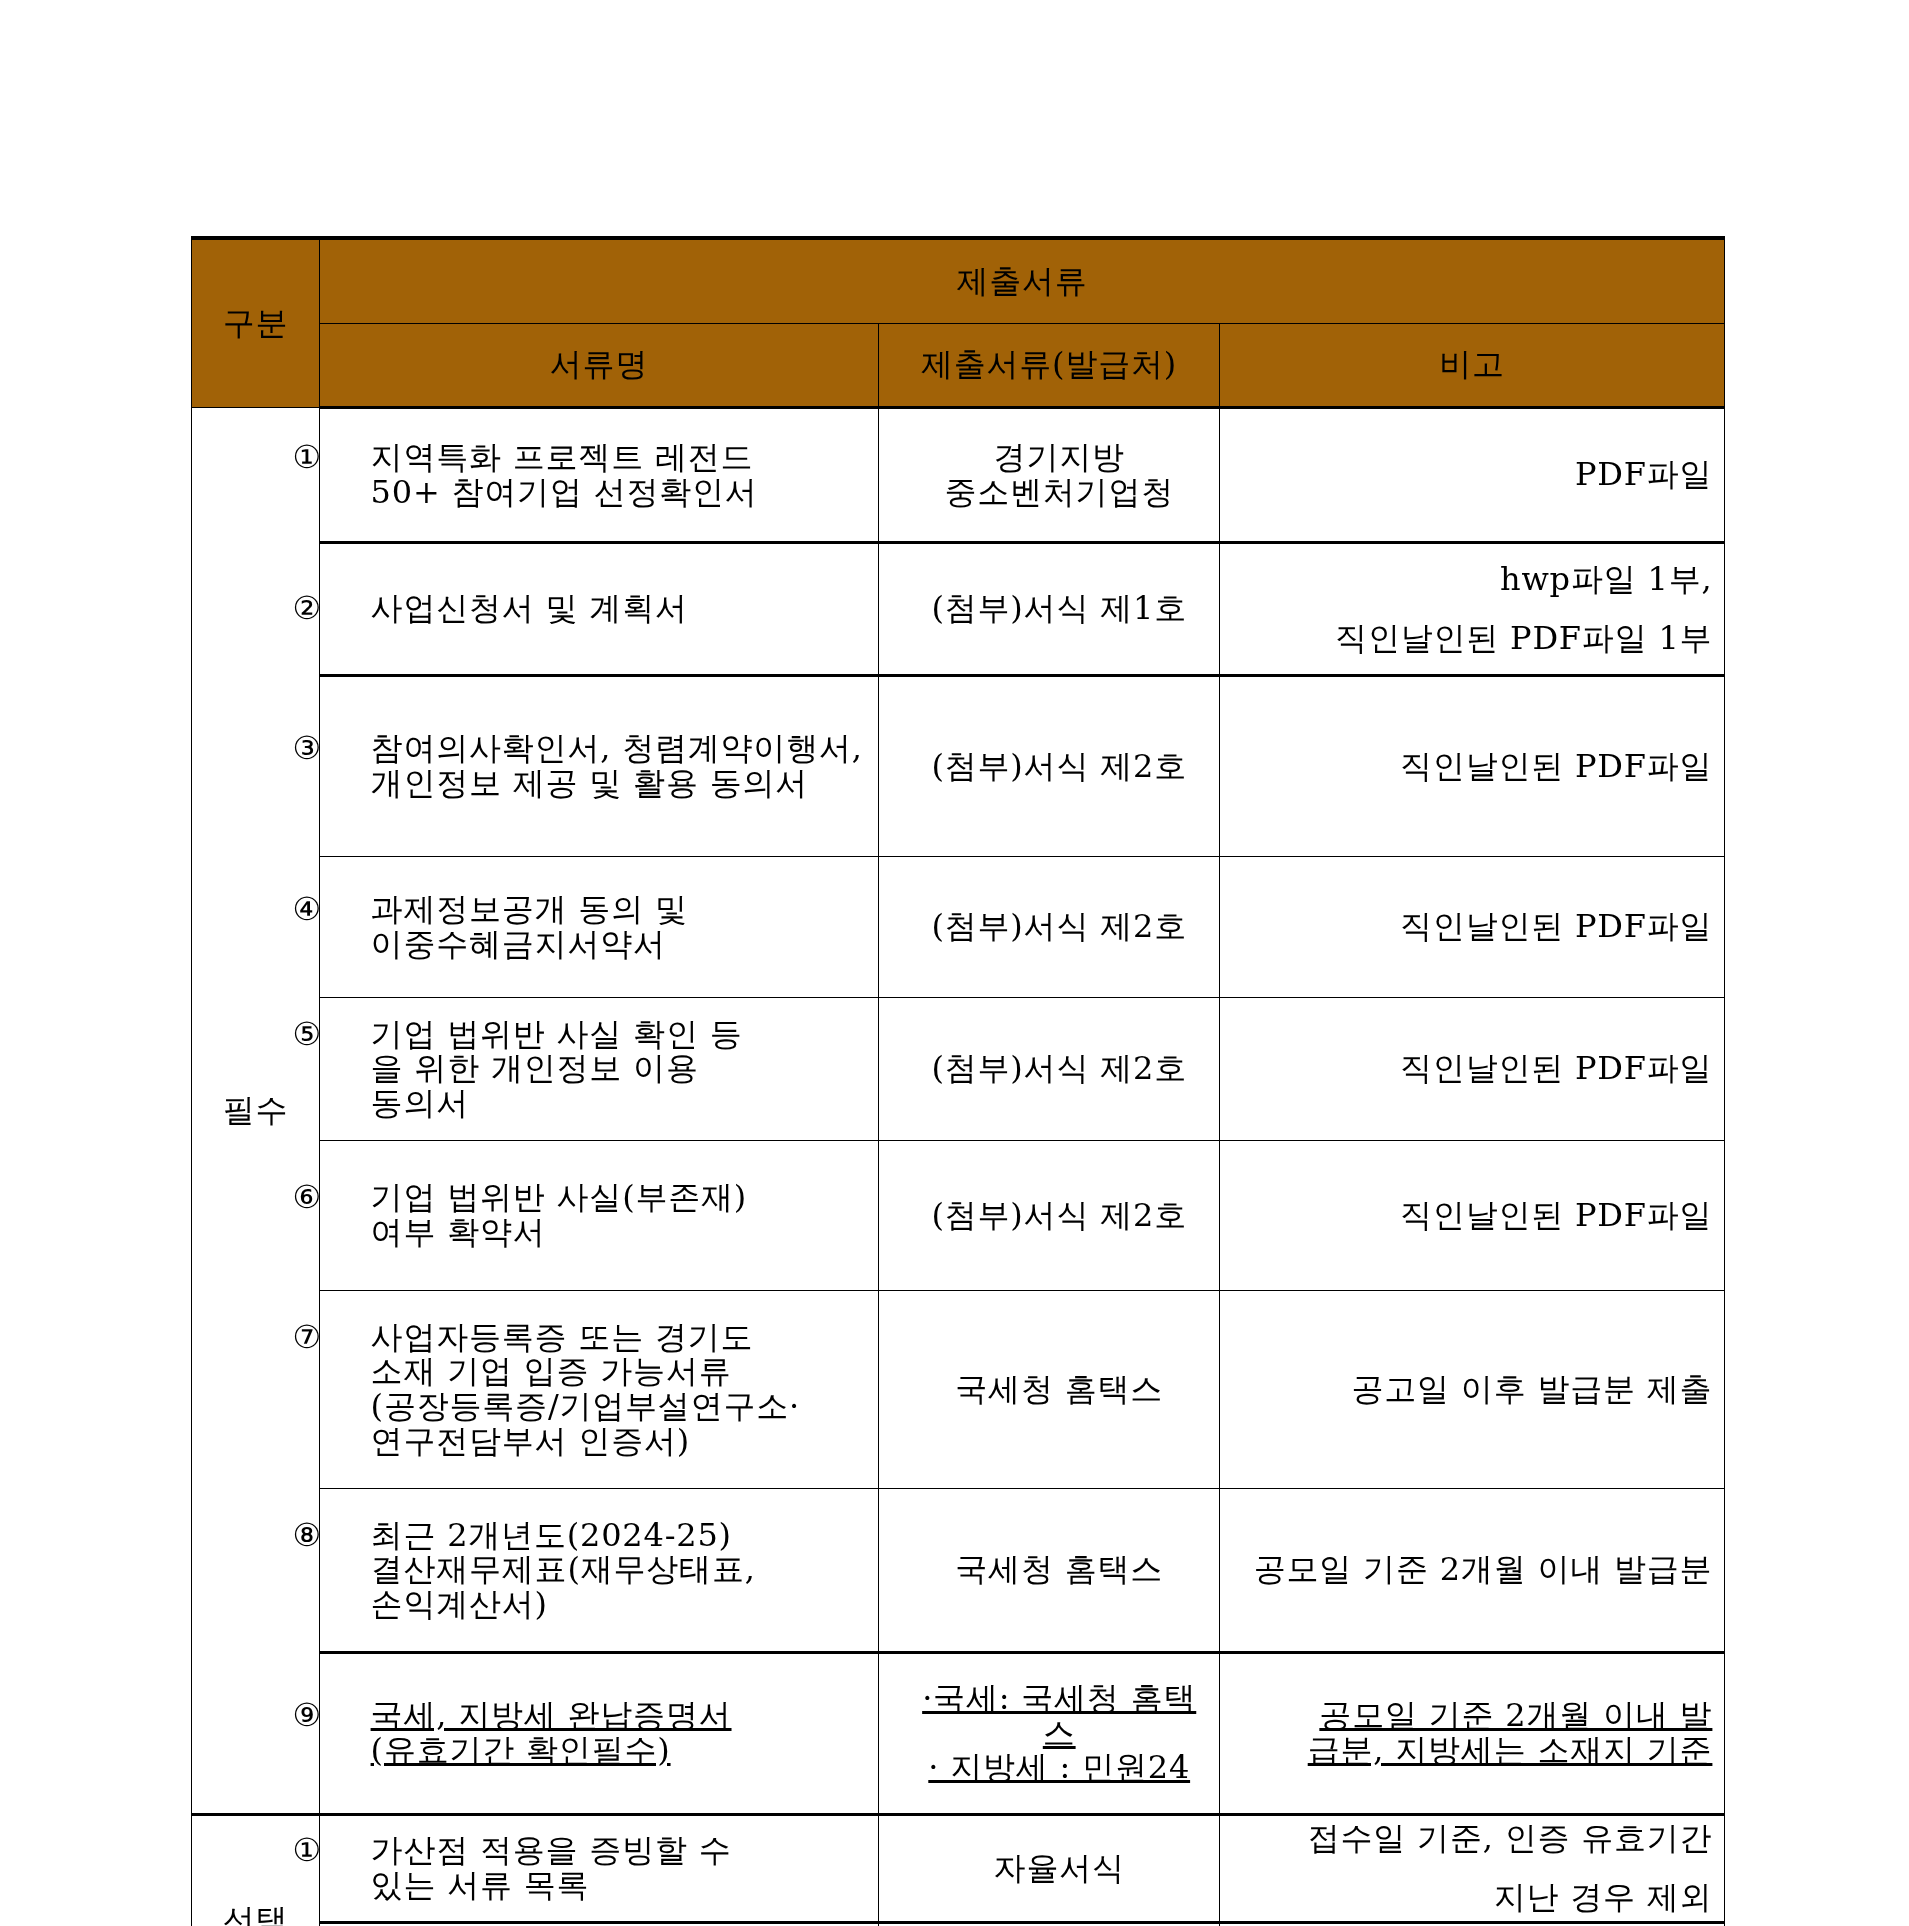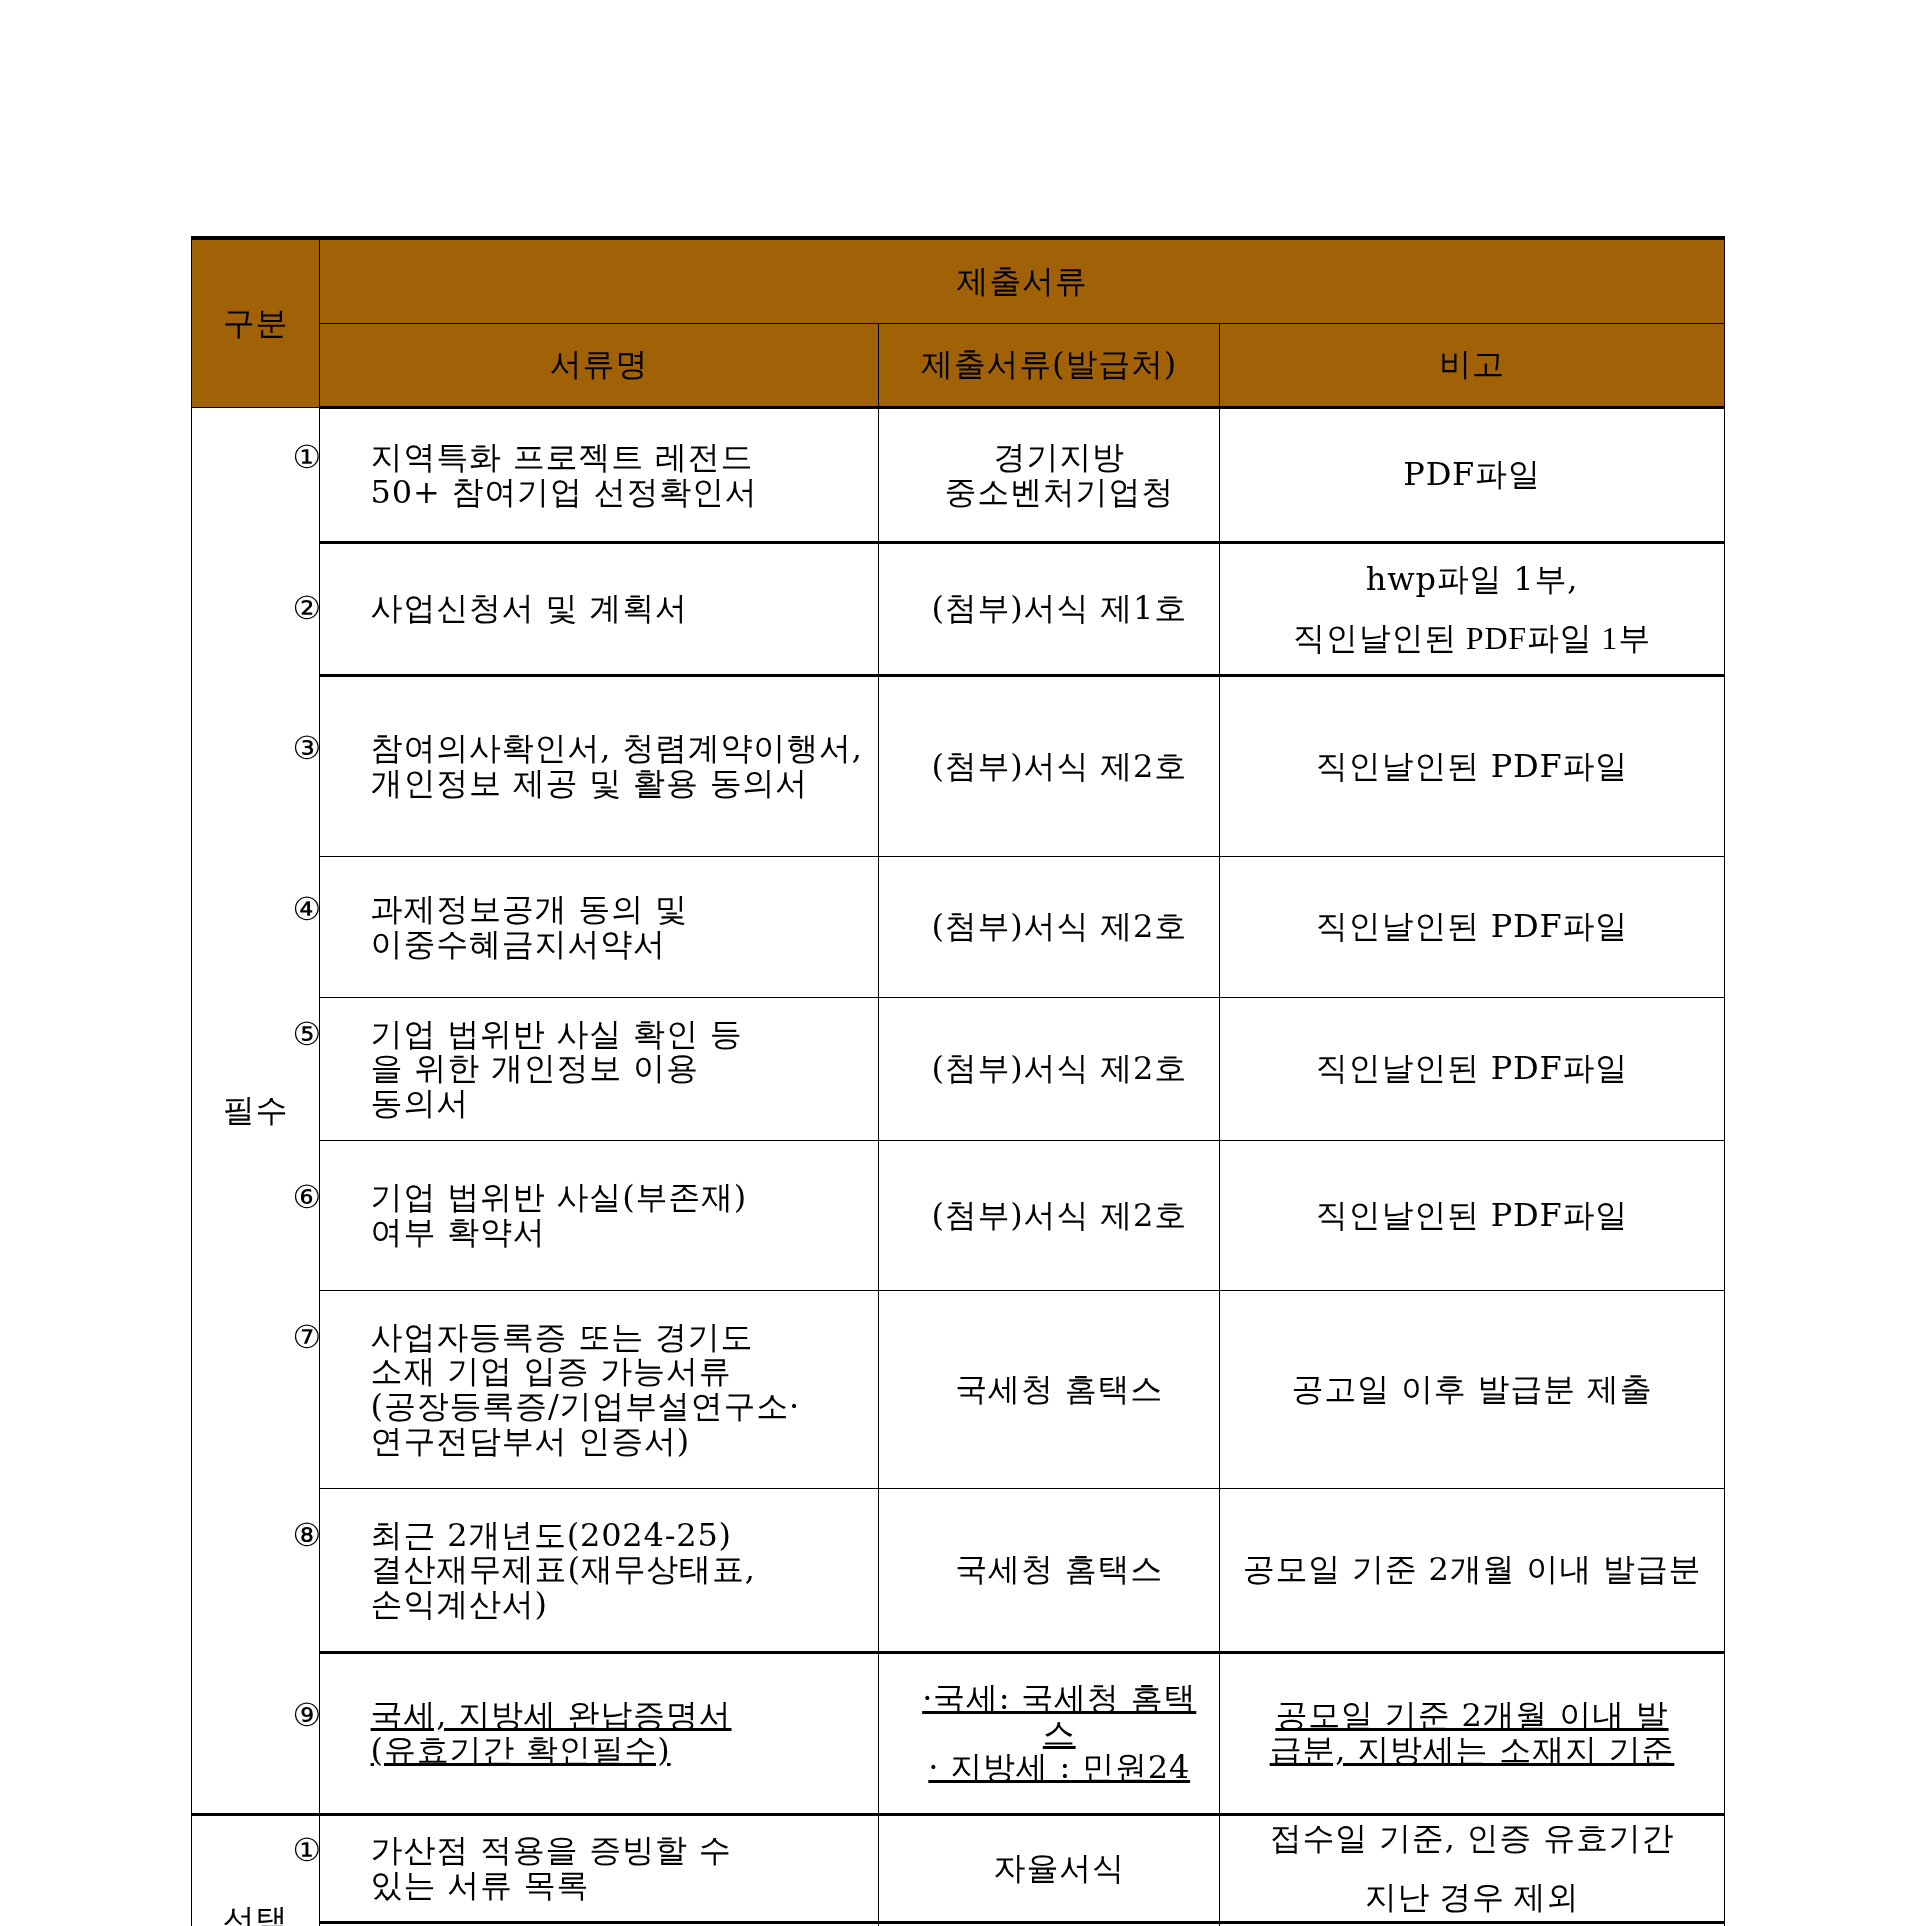--- a/index.html
+++ b/index.html
@@ -19,26 +19,26 @@
     border: 1.5px solid #000; font-weight: normal;
     font-size: 32px; line-height: 1.08; padding: 3.1px 11.6px;
     vertical-align: middle; letter-spacing: 0.8px;
   }
   table.docs th { background: #a16207; text-align: center; }
   table.docs tr.head2 th { border-bottom: 3.1px solid #000; }
   table.docs tr.sep td { border-top: 3.1px solid #000; }
   table.docs td.cat { text-align: center; }
   table.docs td.name { text-align: left; }
   table.docs td.src { text-align: center; padding-left: 32px; }
-  table.docs td.note { text-align: center; }
+  table.docs td.note { text-align: right; }
   .name .num { display: inline-block; width: 39px; }
   .name .line { display: block; padding-left: 39px; text-indent: -39px; }
   .name .cont { display: block; padding-left: 39px; }
   .note .gap { display: block; }
-  .note .gap + .gap { margin-top: 24px; font-family: Liberation Serif, serif; }
+  .note .gap + .gap { margin-top: 24px; }
 </style>
 </head>
 <body>
 
 <div class="page">
 
   <table class="docs">
     <colgroup>
       <col style="width:128px">
       <col style="width:559px">

